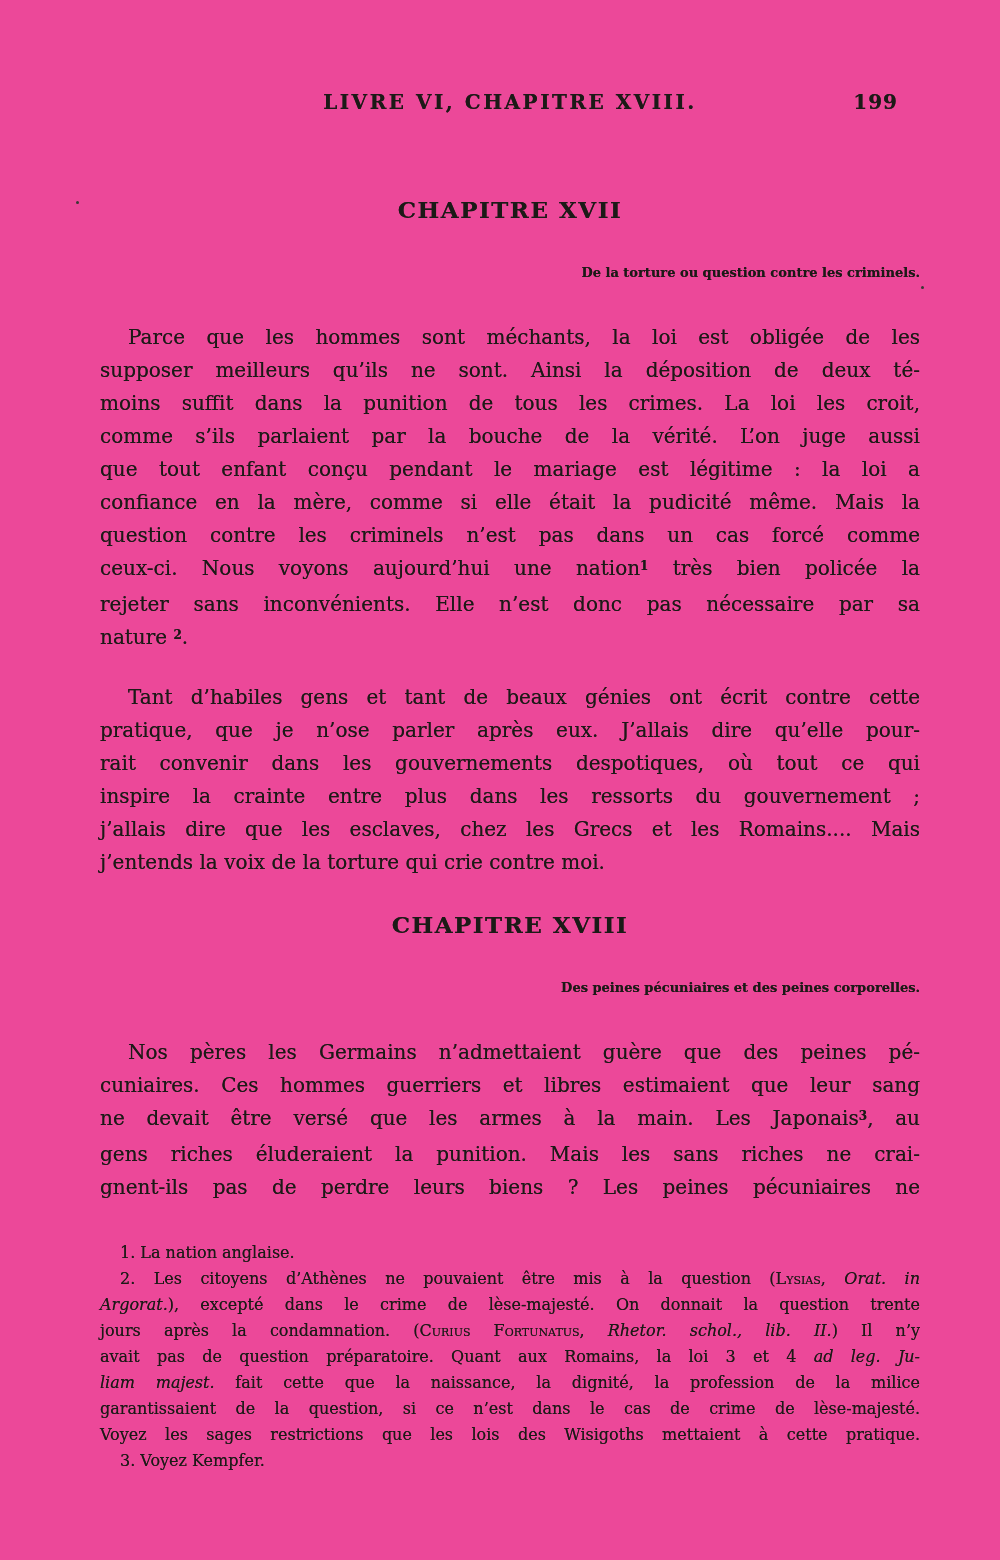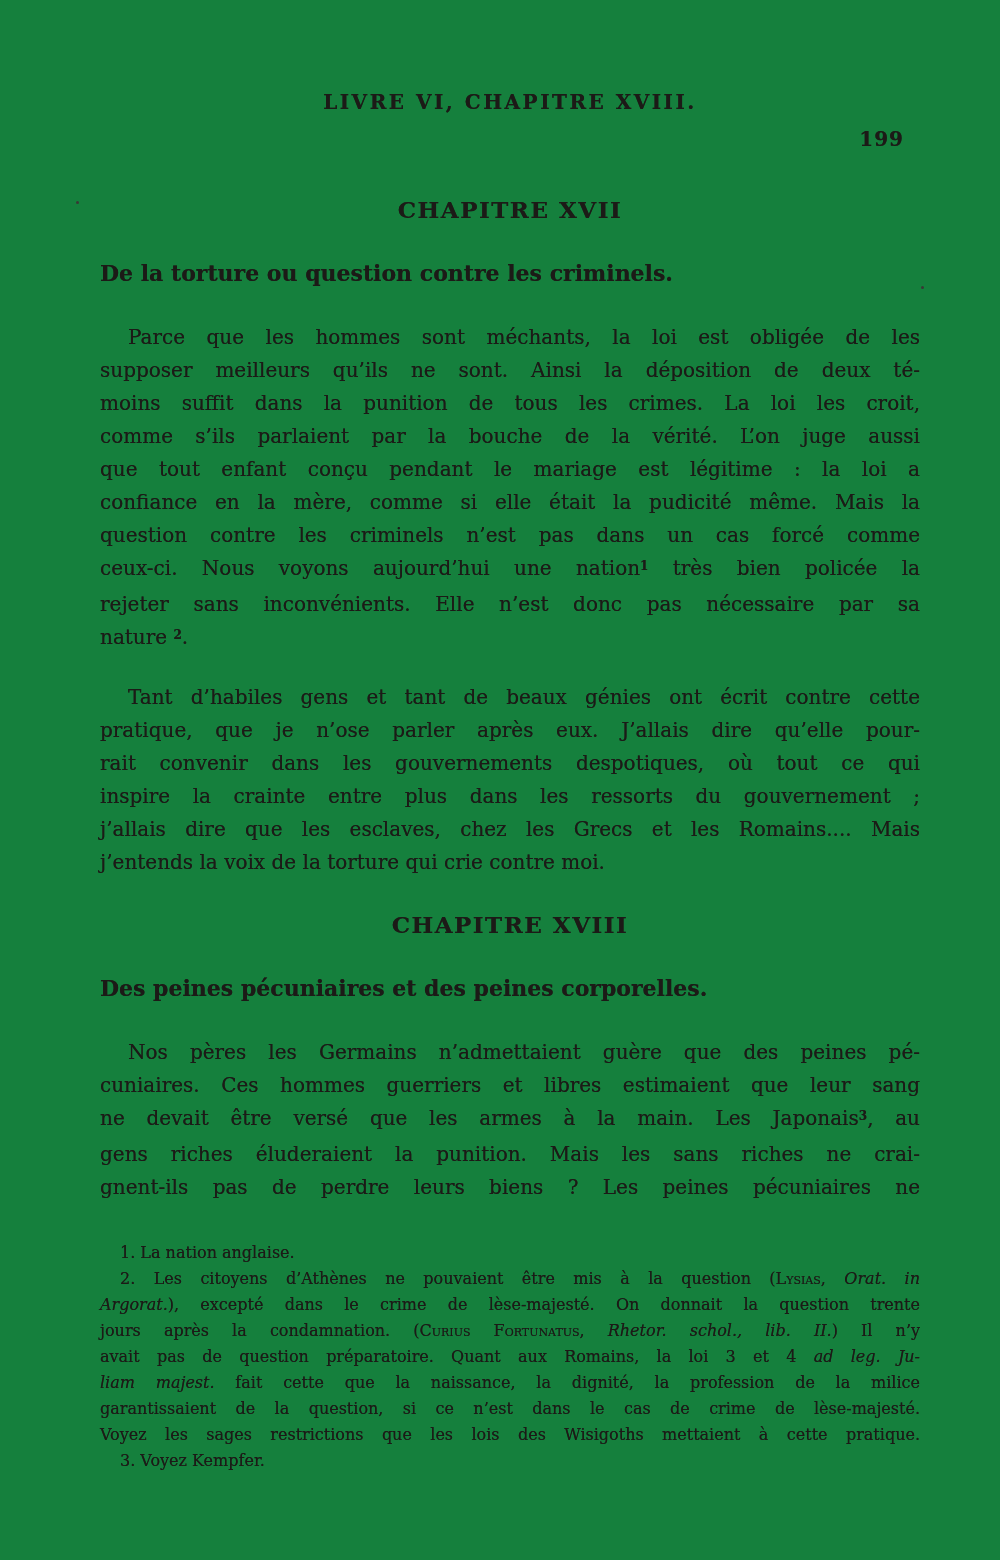--- a/index.html
+++ b/index.html
@@ -1,59 +1,58 @@
 <!DOCTYPE html>
 <html lang="fr"><head>
 <meta charset="utf-8">
 <title>Livre VI, Chapitre XVIII</title>
 <style>
   html,body{margin:0;padding:0;background:#f4f4f2;}
   .page{
     position:relative;
     width:1000px;height:1560px;
     margin:0 auto;
-    background:#15803d;
+    background:#ec4899;
     color:#1c1a17;
     font-family:"DejaVu Serif","Liberation Serif",serif;
     box-sizing:border-box;
     padding:90px 80px 0 100px;
     text-shadow:0 0 0.6px rgba(28,26,23,.75);
     overflow:hidden;
   }
   .running-header{
     position:relative;
     text-align:center;
     font-size:20px;
     letter-spacing:2.5px;
     font-weight:bold;
     line-height:24px;
     white-space:nowrap;
   }
   .page-number{
     position:absolute;
-    right:16px;top:0;
+    right:22px;top:0;
     letter-spacing:1px;
     font-size:20px;
-    margin-top:37px;
   }
   .chap-title{
     margin:0;
     text-align:center;
     font-size:23px;
     font-weight:bold;
     letter-spacing:1.5px;
     line-height:28px;
     white-space:nowrap;
   }
   .sec1 .chap-title{margin-top:82px;}
   .sec2 .chap-title{margin-top:32px;}
   .chap-subtitle{
     margin:38px 0 0 0;
-    text-align:left;
-    font-size:22px;
+    text-align:right;
+    font-size:13px;
     font-weight:bold;
     line-height:22px;
     white-space:nowrap;
   }
   .body-text{
     margin-top:37px;
     font-size:20px;
     line-height:33px;
   }
   .line{

